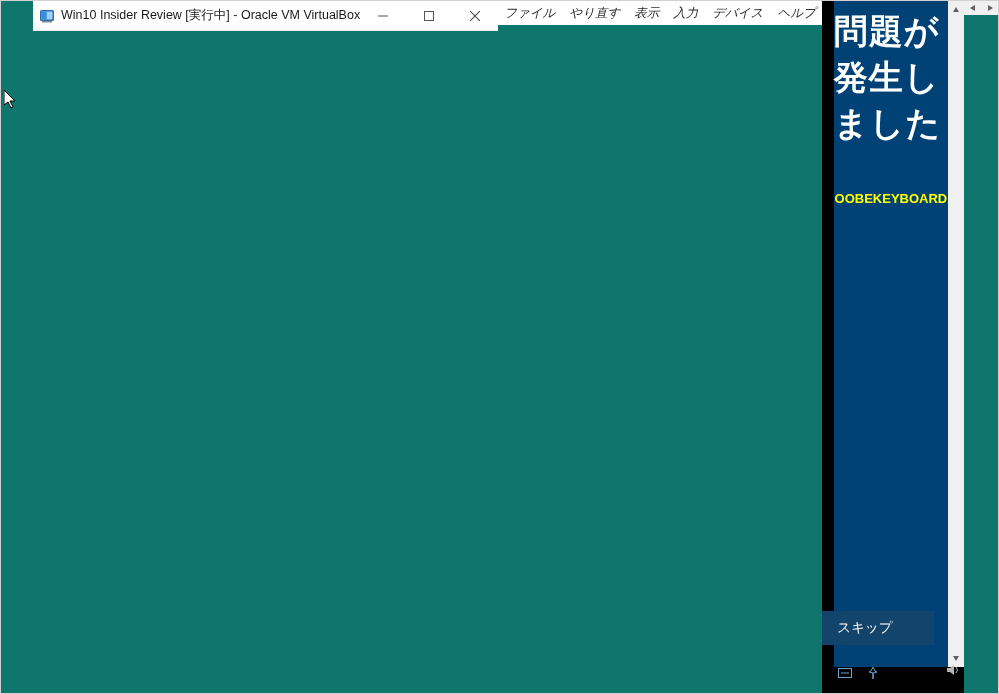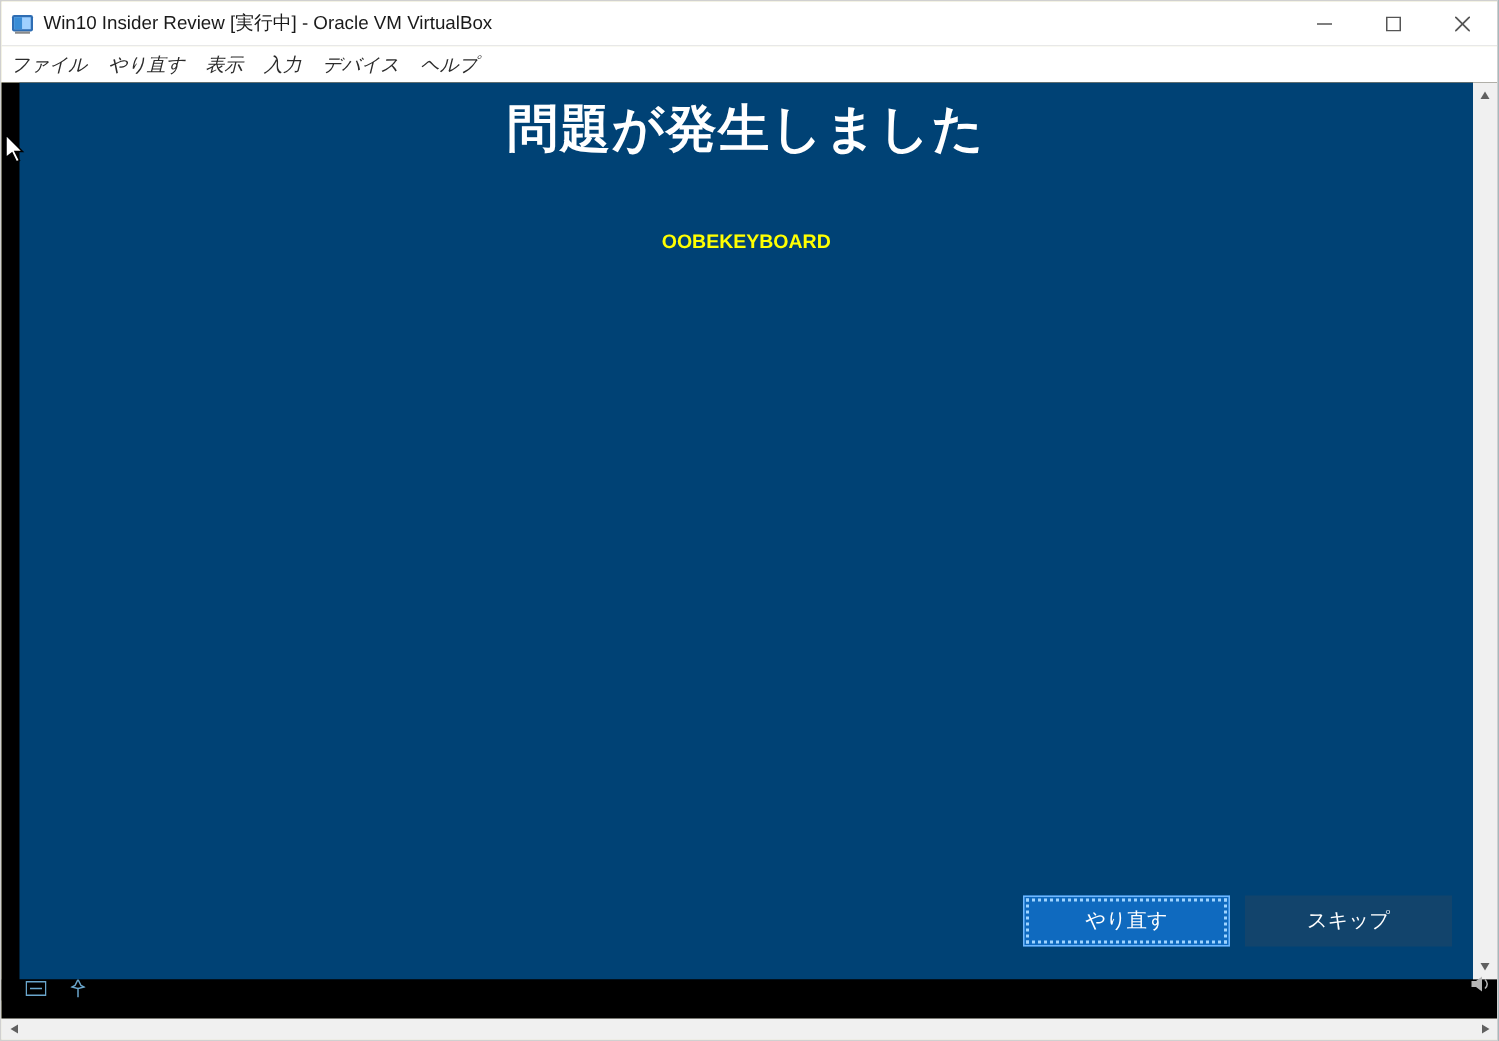--- a/index.html
+++ b/index.html
@@ -9,24 +9,25 @@
       height: 694px;
       background: #f0f0f0;
       overflow: hidden;
       position: relative;
     }
 
     
     .vbox-window {
       width: 100%;
       height: 100%;
-      background: #fef9c3;
-      display: flex;
-      flex-direction: column;
+      background: #0f766e;
+      display: flex;
+      flex-direction: row;
       border: 1px solid #d0d0d0;
+      padding-left: 32px;
     }
 
     .titlebar {
       height: 30px;
       background: #ffffff;
       display: flex;
       align-items: center;
       padding: 0 0 0 6px;
       border-bottom: 1px solid #e8e8e8;
     }

